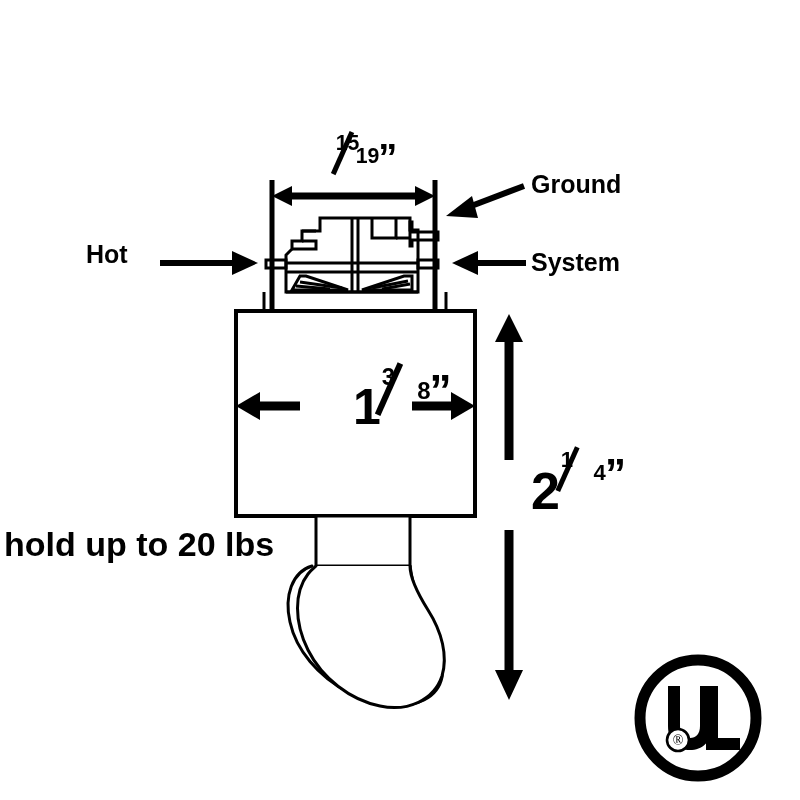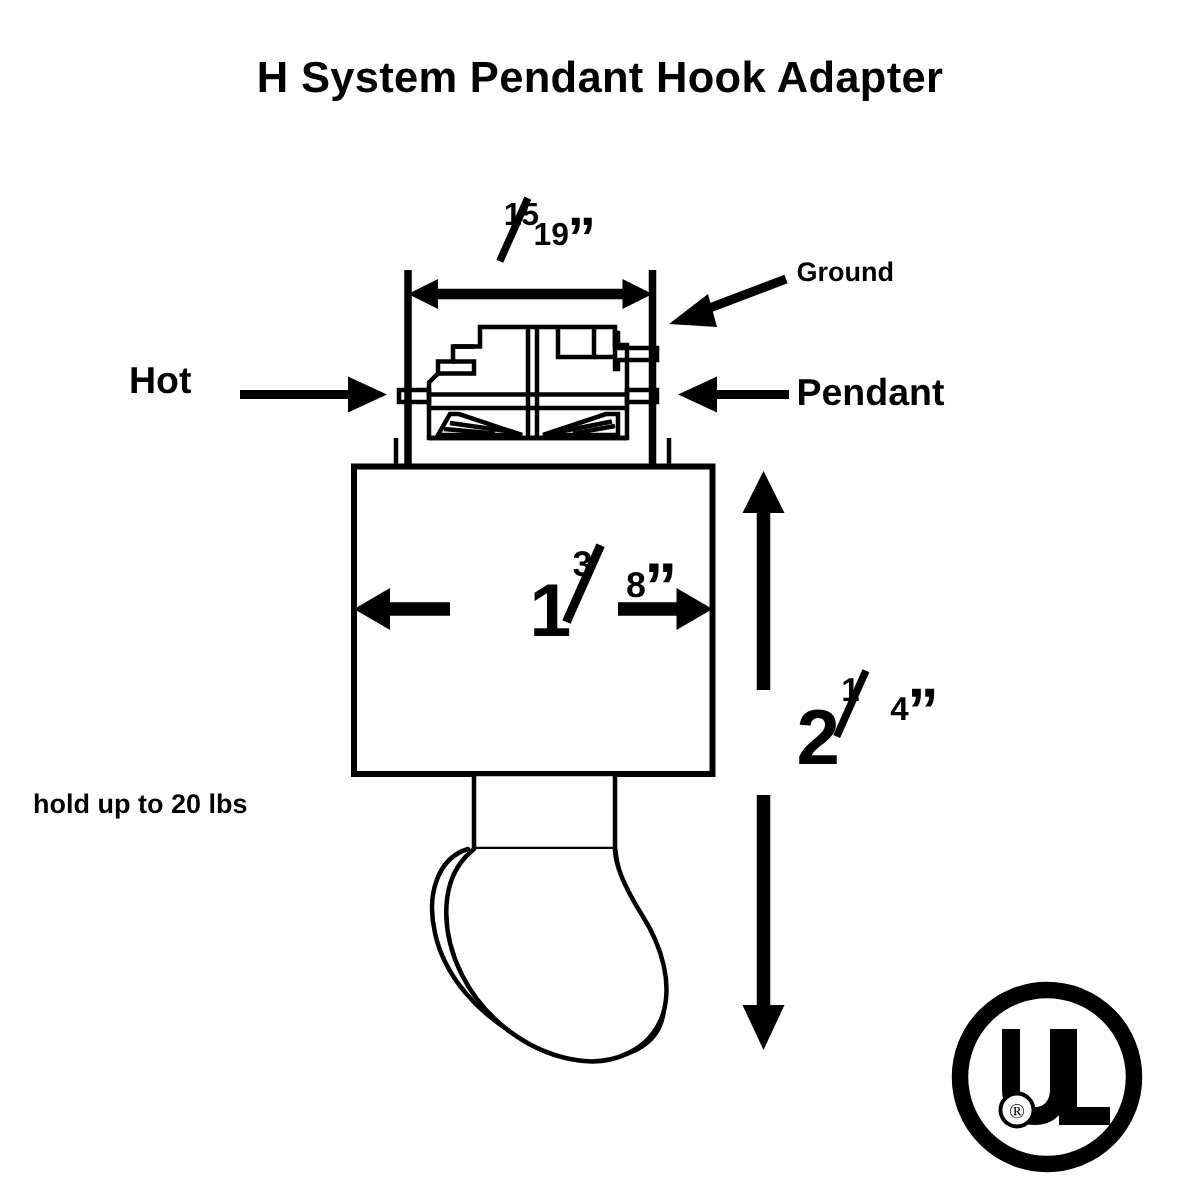--- a/index.html
+++ b/index.html
@@ -48,31 +48,31 @@
     letter-spacing: 0.2px;
   }
   #label-hot {
     left: 86px;
     top: 242px;
     font-size: 25px;
   }
   #label-ground {
     left: 531px;
     top: 172px;
-    font-size: 18px;
+    font-size: 25px;
   }
   #label-neutral {
     left: 531px;
     top: 250px;
     font-size: 25px;
   }
   #label-capacity {
-    left: 22px;
+    left: 4px;
     top: 527px;
-    font-size: 18px;
+    font-size: 34px;
   }
   
   .dim {
     position: absolute;
     font-family: "Liberation Sans", sans-serif;
     font-weight: bold;
     color: #000;
     white-space: nowrap;
     display: flex;
     align-items: baseline;
@@ -411,27 +411,26 @@
       <polygon points="452,263 478,251 478,275" fill="#000"></polygon>
     </g>
 
     <g>
       <line x1="524" y1="186" x2="466" y2="208" stroke="#000" stroke-width="6"></line>
       <polygon points="446,216 472,196 478,218" fill="#000"></polygon>
     </g>
 
   </svg>
 
-  <div class="txt" id="title-text">H System Pendant Hook Adapter</div>
 
   <div class="txt" id="label-hot">Hot</div>
 
   <div class="txt" id="label-ground">Ground</div>
 
-  <div class="txt" id="label-neutral">Pendant</div>
+  <div class="txt" id="label-neutral">System</div>
 
   <div class="txt" id="label-capacity">hold up to 20 lbs</div>
 
   <div class="dim" id="dim-top">
     <span class="whole"></span>
     <span class="frac">
       <span class="num">15</span>
       <span class="bar"></span>
       <span class="den">19</span>
     </span>

